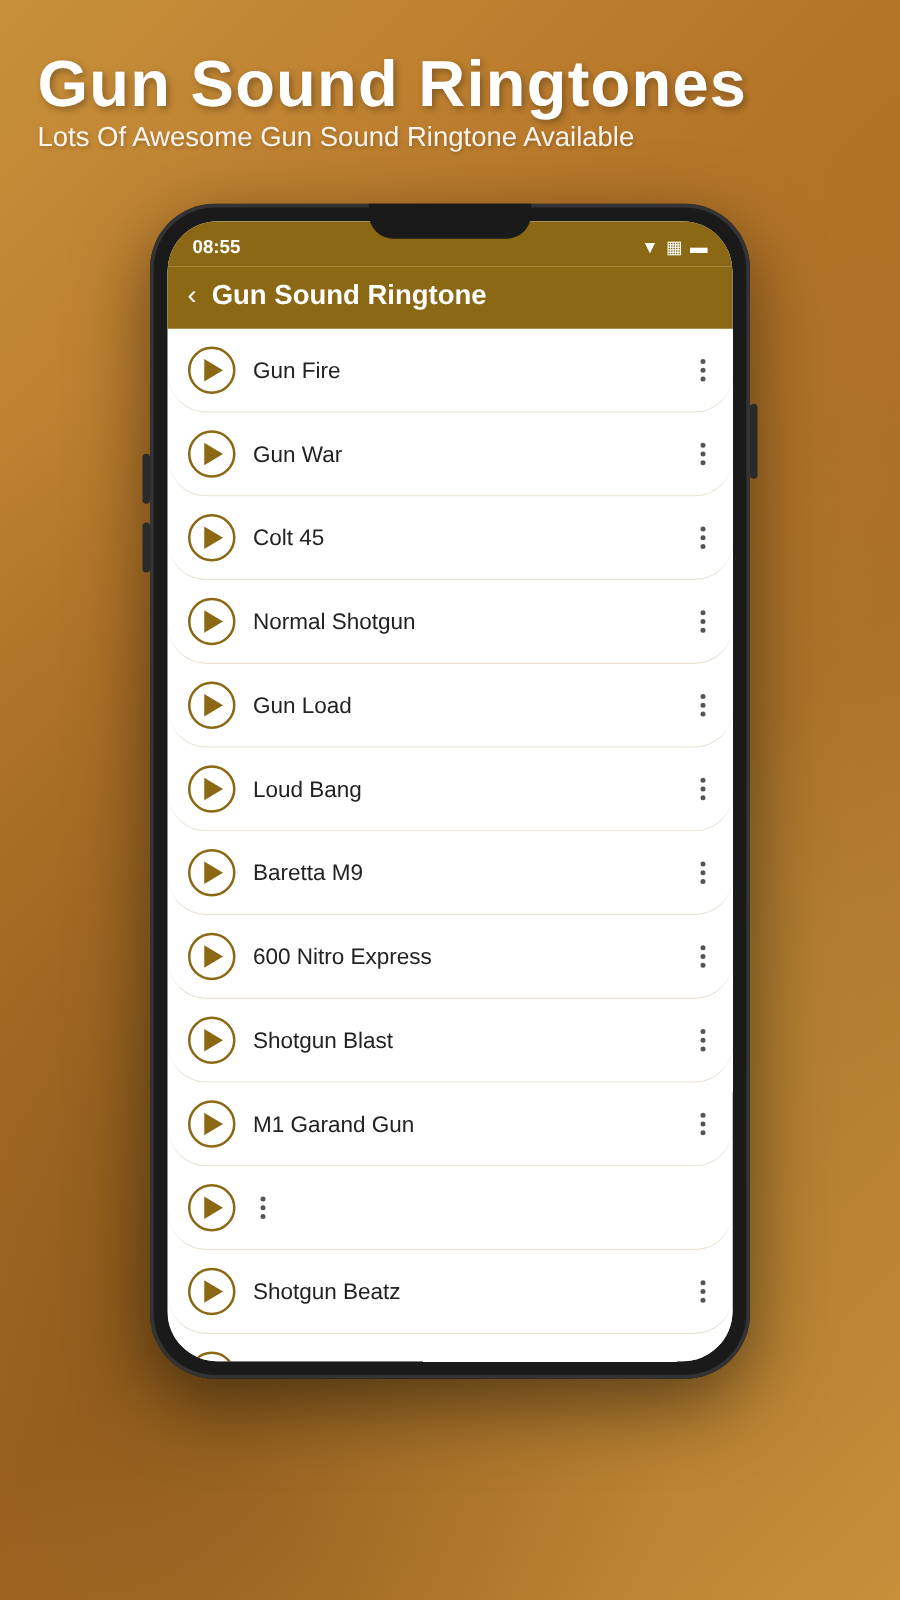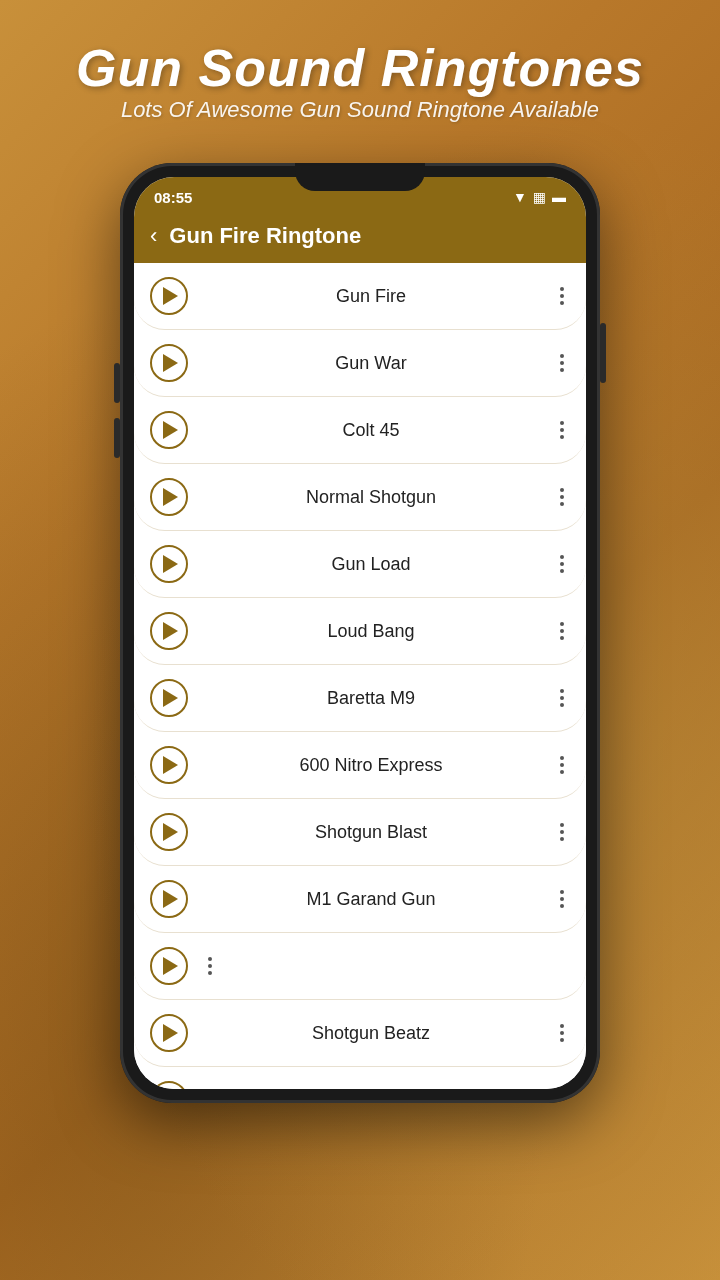--- a/index.html
+++ b/index.html
@@ -20,23 +20,22 @@
       position: absolute;
       inset: 0;
       background: radial-gradient(ellipse at 80% 60%, rgba(180,140,60,0.5) 0%, transparent 60%),
                   radial-gradient(ellipse at 20% 80%, rgba(100,70,20,0.4) 0%, transparent 50%);
       pointer-events: none;
     }
 
     .header-section {
       width: 100%;
       padding: 40px 30px 20px;
-      text-align: center;
+      text-align: left;
       z-index: 1;
-      font-style: italic;
     }
 
     .main-title {
       font-size: 52px;
       font-weight: 900;
       color: #ffffff;
       text-shadow: 2px 2px 6px rgba(0,0,0,0.3);
       letter-spacing: 1px;
       line-height: 1.1;
     }
@@ -56,21 +55,20 @@
       height: 940px;
     }
 
     .phone-body {
       width: 100%;
       height: 100%;
       background: #1a1a1a;
       border-radius: 52px;
       position: relative;
       box-shadow: 0 20px 60px rgba(0,0,0,0.5), inset 0 0 0 3px #333;
-      text-align: center;
     }
 
     .phone-notch {
       position: absolute;
       top: 0;
       left: 50%;
       transform: translateX(-50%);
       width: 130px;
       height: 28px;
       background: #1a1a1a;
@@ -233,21 +231,21 @@
         <span class="status-time">08:55</span>
         <div class="status-icons">
           <span class="status-icon">▼</span>
           <span class="status-icon">▦</span>
           <span class="status-icon">▬</span>
         </div>
       </div>
 
       <div class="app-header">
         <span class="back-btn">‹</span>
-        <span class="app-title">Gun Fire Ringtone</span>
+        <span class="app-title">Gun Sound Ringtone</span>
       </div>
 
       <div class="list-container" id="ringtone-list">
       <div class="list-item">
       <div class="play-btn">
         <div class="play-triangle"></div>
       </div>
       <span class="item-name">Gun Fire</span>
       <div class="more-btn">
         <div class="dot"></div>

